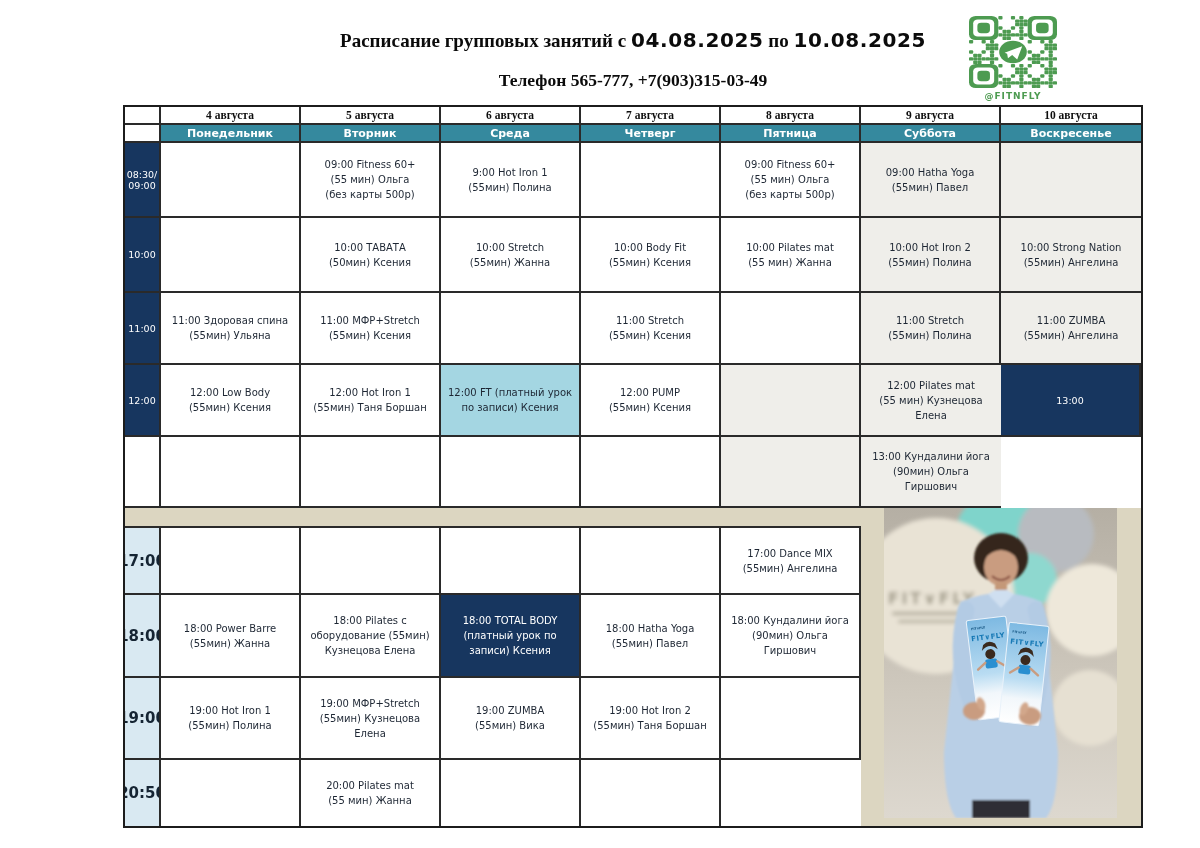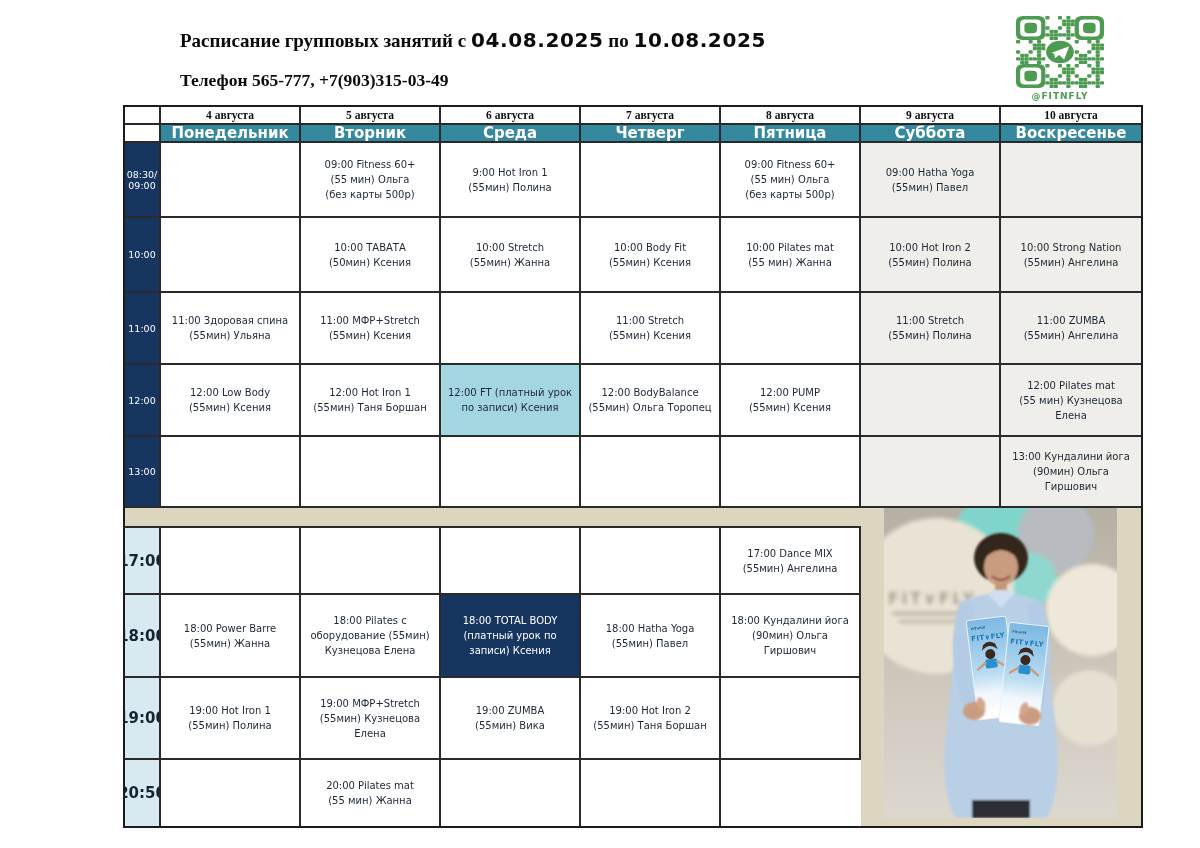--- a/index.html
+++ b/index.html
@@ -1,43 +1,43 @@
 <!DOCTYPE html>
 <html style="--teal: #35899e; --navy: #17365f; --hl_blue: #a4d6e2; --time_eve: #d9e9f2; --beige: #dcd6c1; --gray_cell: #efeeea; --qr_green: #4d9b51; --border: #2a2a2a; --text: #1d2633;"><head>
 <meta charset="utf-8">
 <style>
   *{box-sizing:border-box;margin:0;padding:0}
   html,body{width:1200px;height:848px;background:#fff;overflow:hidden;
     font-family:"DejaVu Sans",sans-serif;color:var(--text,#1d2633)}
   .page{position:relative;width:1200px;height:848px;background:#fff}
 
   
-  .title-wrap{position:absolute;left:180px;top:28px;width:920px;}
+  .title-wrap{position:absolute;left:173px;top:28px;width:920px;text-align:center}
   .title-line{font-family:"Liberation Serif",serif;font-weight:700;font-size:19px;color:#0b0b0b}
   .md{font-family:"DejaVu Sans",sans-serif;font-weight:900;font-size:20px;letter-spacing:.6px}
   .phone-line{font-family:"Liberation Serif",serif;font-weight:700;font-size:17.5px;margin-top:18px;color:#0b0b0b}
 
   
-  .qr-wrap{position:absolute;left:1016px;top:16px;width:88px;text-align:center}
+  .qr-wrap{position:absolute;left:969px;top:16px;width:88px;text-align:center}
   .qr-wrap svg{width:88px;height:72px;display:block}
   .qr-label{margin-top:3px;font-size:9px;font-weight:700;letter-spacing:1px;color:var(--qr_green,#4d9b51)}
 
   
   #grid{position:absolute;left:123px;top:105px;width:1020px;height:723px;
     border:2px solid #1c1c1c;background:#fff;
     display:grid;
     grid-template-columns:36px repeat(7,140px);
     grid-template-rows:18px 18px 75px 75px 72px 72px 71px 20px 67px 83px 82px 66px}
   #grid>div{display:flex;flex-direction:column;align-items:center;justify-content:center;
     text-align:center;border-right:2px solid var(--border,#2a2a2a);border-bottom:2px solid var(--border,#2a2a2a);
     overflow:hidden}
   .col-last{border-right:none!important}
   .row-last{border-bottom:none!important}
   .dateh{font-family:"Liberation Serif",serif;font-weight:700;font-size:11.5px;color:#0d0d0d}
-  .dayh{background:var(--teal,#35899e);color:#fff;font-weight:700;font-size:15px}
+  .dayh{background:var(--teal,#35899e);color:#fff;font-weight:700;font-size:11px}
   .time-mor{background:var(--navy,#17365f);color:#fff;font-size:9.5px;font-weight:500}
   .time-eve{background:var(--time_eve,#d9e9f2);color:#152433;font-size:15px;font-weight:600}
   .cell{font-size:10px;line-height:1.5;padding:2px 1px}
   .cell .ln{white-space:nowrap}
   .gray{background:var(--gray_cell,#efeeea)}
   .hl-blue{background:var(--hl_blue,#a4d6e2)}
   .hl-navy{background:var(--navy,#17365f);color:#fff}
   .divider{grid-column:1/7;background:var(--beige,#dcd6c1);border-right:none!important}
   .beige-block{grid-column:7/9;grid-row:8/13;background:var(--beige,#dcd6c1);border:none!important}
 
@@ -311,24 +311,20 @@
       </div>
       <div class="cell">
         <div class="ln">12:00 Hot Iron 1</div>
         <div class="ln">(55мин) Таня Боршан</div>
       </div>
       <div class="cell hl-blue">
         <div class="ln">12:00  FT  (платный урок</div>
         <div class="ln">по записи) Ксения</div>
       </div>
       <div class="cell">
-        <div class="ln">12:00 BodyBalance</div>
-        <div class="ln">(55мин) Ольга Торопец</div>
-      </div>
-      <div class="cell">
         <div class="ln">12:00 PUMP</div>
         <div class="ln">(55мин)  Ксения</div>
       </div>
       <div class="cell gray"></div>
       <div class="cell gray col-last">
         <div class="ln">12:00 Pilates mat</div>
         <div class="ln">(55 мин) Кузнецова</div>
         <div class="ln">Елена</div>
       </div>
       <div class="time-mor">

